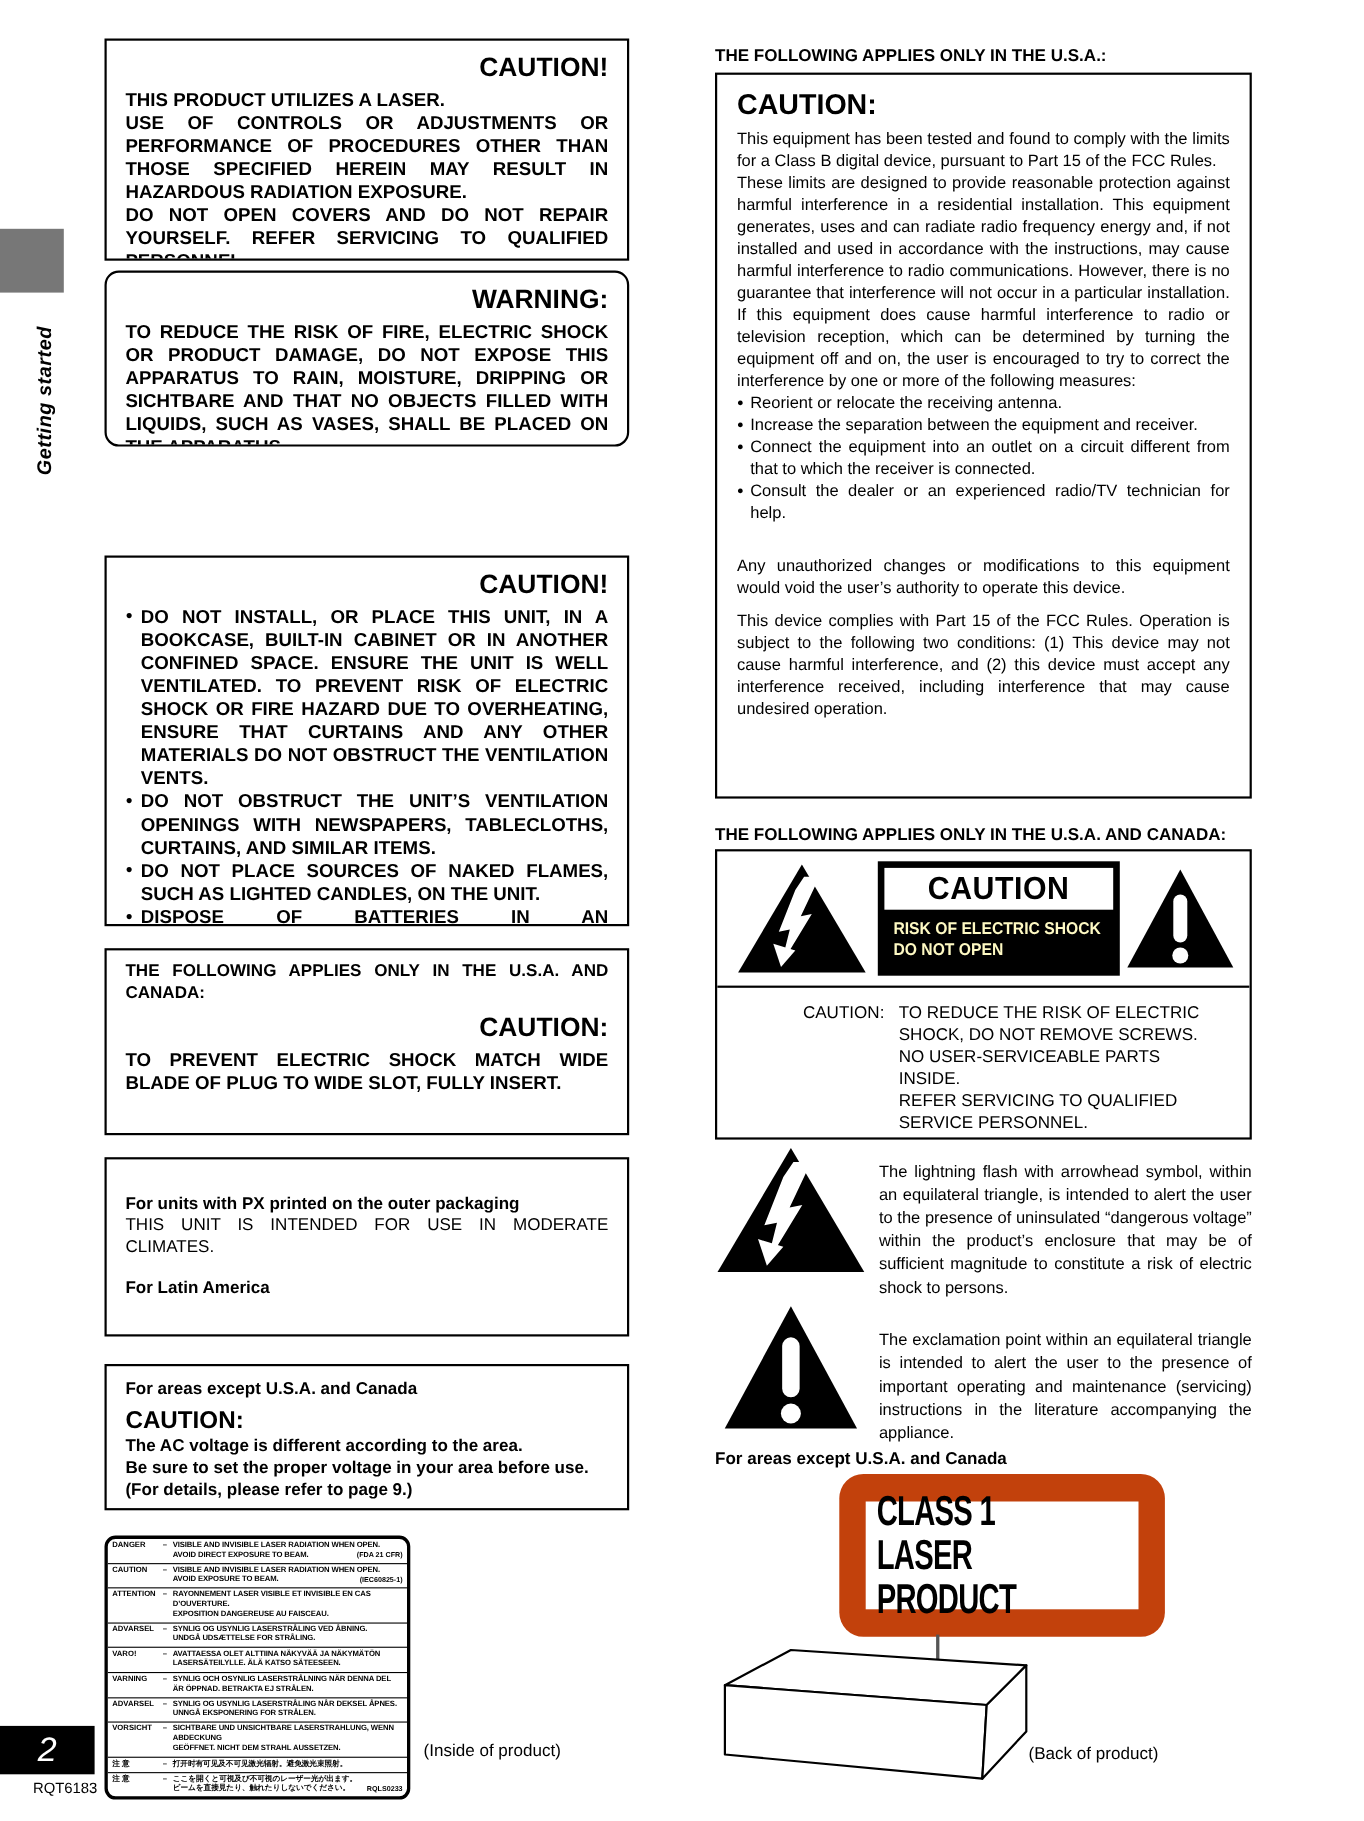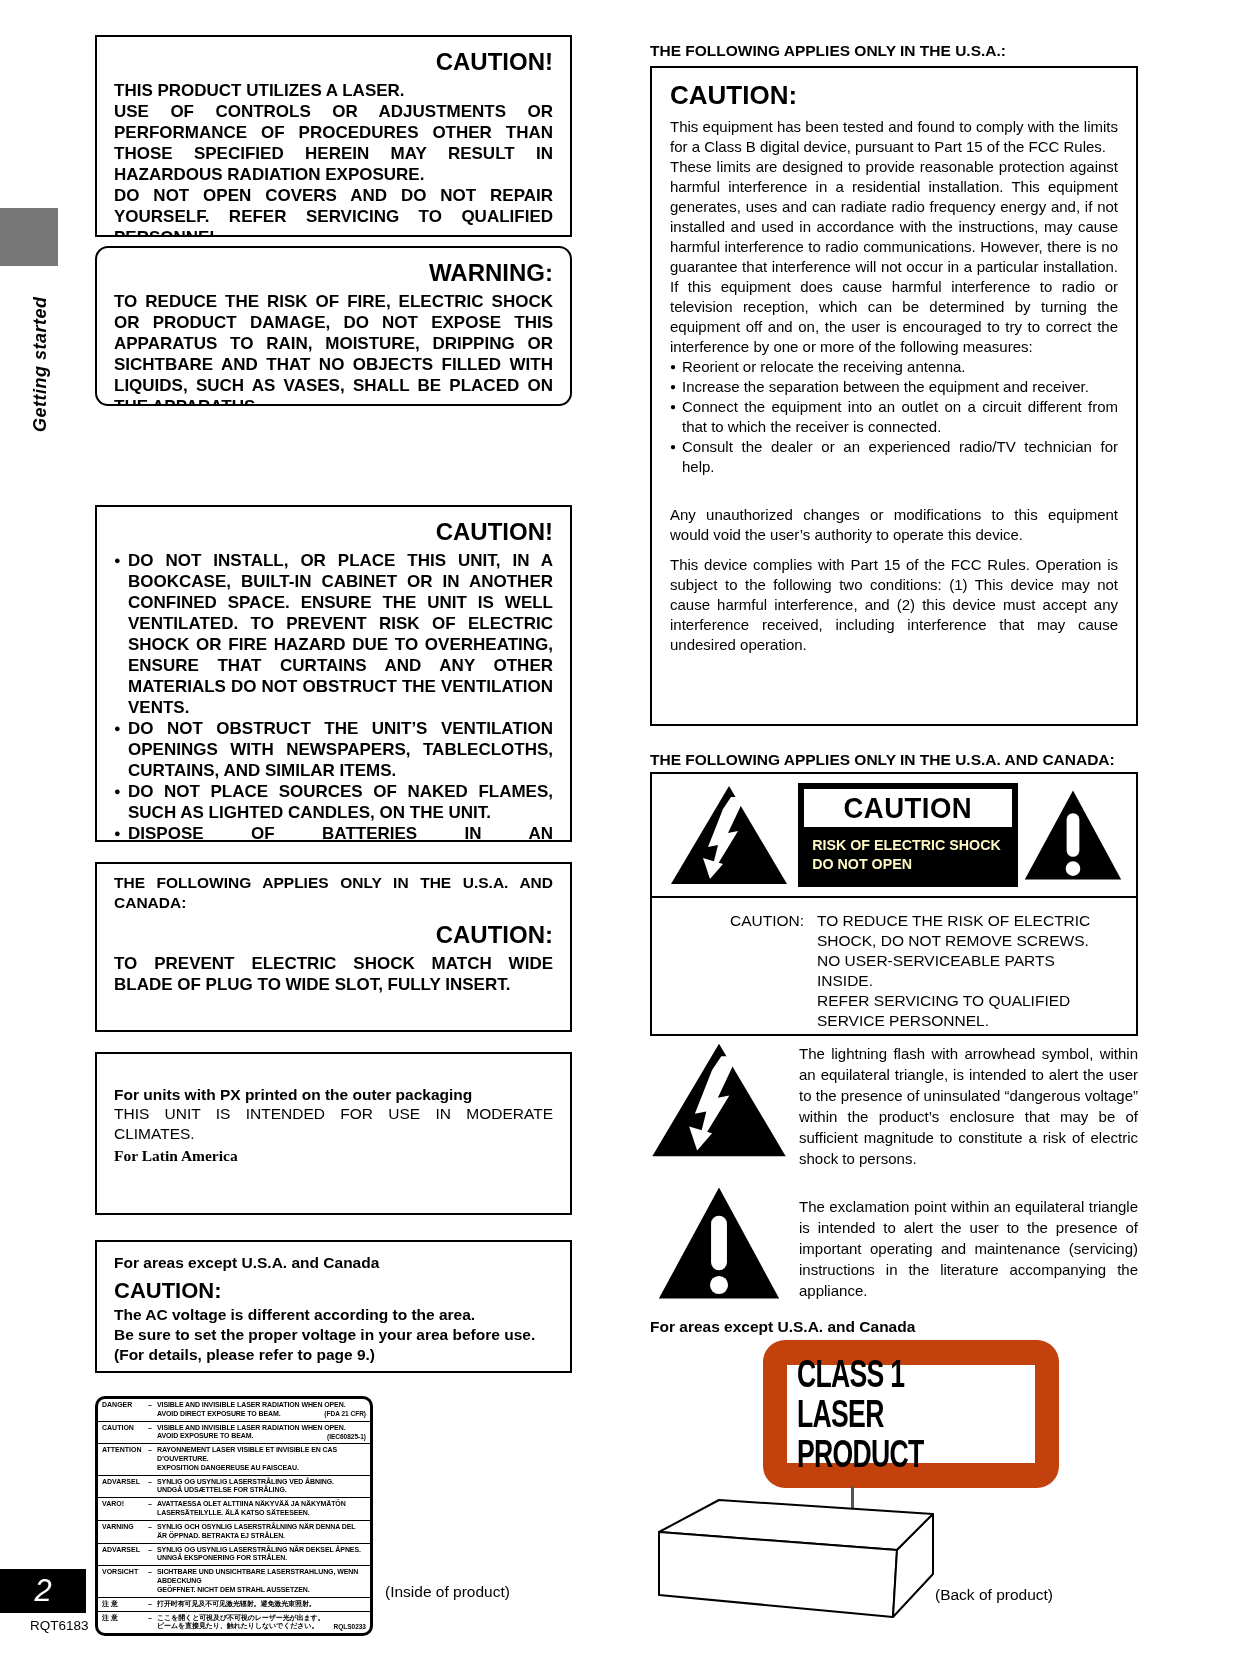--- a/index.html
+++ b/index.html
@@ -43,21 +43,21 @@
   .plate{width:220px;height:104px;background:#000;padding:6px;box-sizing:border-box;}
   .plate-top{background:#fff;height:38px;text-align:center;}
   .plate-top span{display:inline-block;font-weight:bold;font-size:29px;line-height:38px;transform:scaleX(.95);letter-spacing:.5px;}
   .plate-bottom{color:#fef9c3;text-align:left;padding-top:8px;}
   .plate-bottom span{display:inline-block;font-weight:bold;font-size:15.5px;line-height:19px;white-space:pre-line;transform:scaleX(.92);}
   .shock-caution{display:flex;padding:13px 10px 0 0;}
   .shock-caution .lbl{flex:none;width:152px;text-align:right;font-size:15.5px;line-height:20px;margin-right:13px;}
   .shock-caution .txt{font-size:15.5px;line-height:20px;white-space:pre-line;}
   .noterow{left:650px;width:488px;display:flex;align-items:flex-start;}
   .noterow .tri{flex:none;margin-right:11px;}
-  .noterow .txt{flex:1;padding-top:3px;}
+  .noterow .txt{flex:1;padding-top:3px;margin-top:12px;}
   .class1{left:763px;top:1340px;width:296px;height:148px;background:#c2410c;border-radius:22px;padding:25px 24px;box-sizing:border-box;}
   .class1 .inner{background:#fff;width:100%;height:100%;display:flex;align-items:center;box-sizing:border-box;padding:4px 10px;}
   .class1 .txt{display:inline-block;font-weight:bold;font-size:38px;line-height:40px;white-space:pre-line;transform:scaleX(.7);transform-origin:left center;letter-spacing:-1px;}
   .connector{left:851px;top:1486px;width:3px;height:92px;background:#555;}
   .backlabel{left:935px;top:1586px;font-size:15.5px;}
 </style>
 </head>
 <body>
 
 <div class="abs graytab"></div>
@@ -85,21 +85,21 @@
 
 <div class="box pad" style="left:95px;top:862px;width:477px;height:170px;">
   <div class="b-bold" style="font-size:15.5px;line-height:20px;">THE FOLLOWING APPLIES ONLY IN THE U.S.A. AND CANADA:</div>
   <div class="t-lg" style="margin-top:8px;">CAUTION:</div>
   <div class="b-bold">TO PREVENT ELECTRIC SHOCK MATCH WIDE BLADE OF PLUG TO WIDE SLOT, FULLY INSERT.</div>
 </div>
 
 <div class="box pad" style="left:95px;top:1052px;width:477px;height:163px;">
   <div class="head" style="margin-top:22px;">For units with PX printed on the outer packaging</div>
   <div class="b-reg" style="font-size:15.5px;">THIS UNIT IS INTENDED FOR USE IN MODERATE CLIMATES.</div>
-  <div class="head" style="margin-top:2px;font-family:Liberation Serif, serif;">For Latin America</div>
+  <div class="head" style="margin-top:17px;">For Latin America</div>
 </div>
 
 <div class="box pad" style="left:95px;top:1240px;width:477px;height:133px;">
   <div class="head" style="margin-top:2px;">For areas except U.S.A. and Canada</div>
   <div class="t-md" style="margin:6px 0 2px;">CAUTION:</div>
   <div class="b-bold-sm" style="text-align:left;">The AC voltage is different according to the area.
 Be sure to set the proper voltage in your area before use.
 (For details, please refer to page 9.)</div>
 </div>
 

